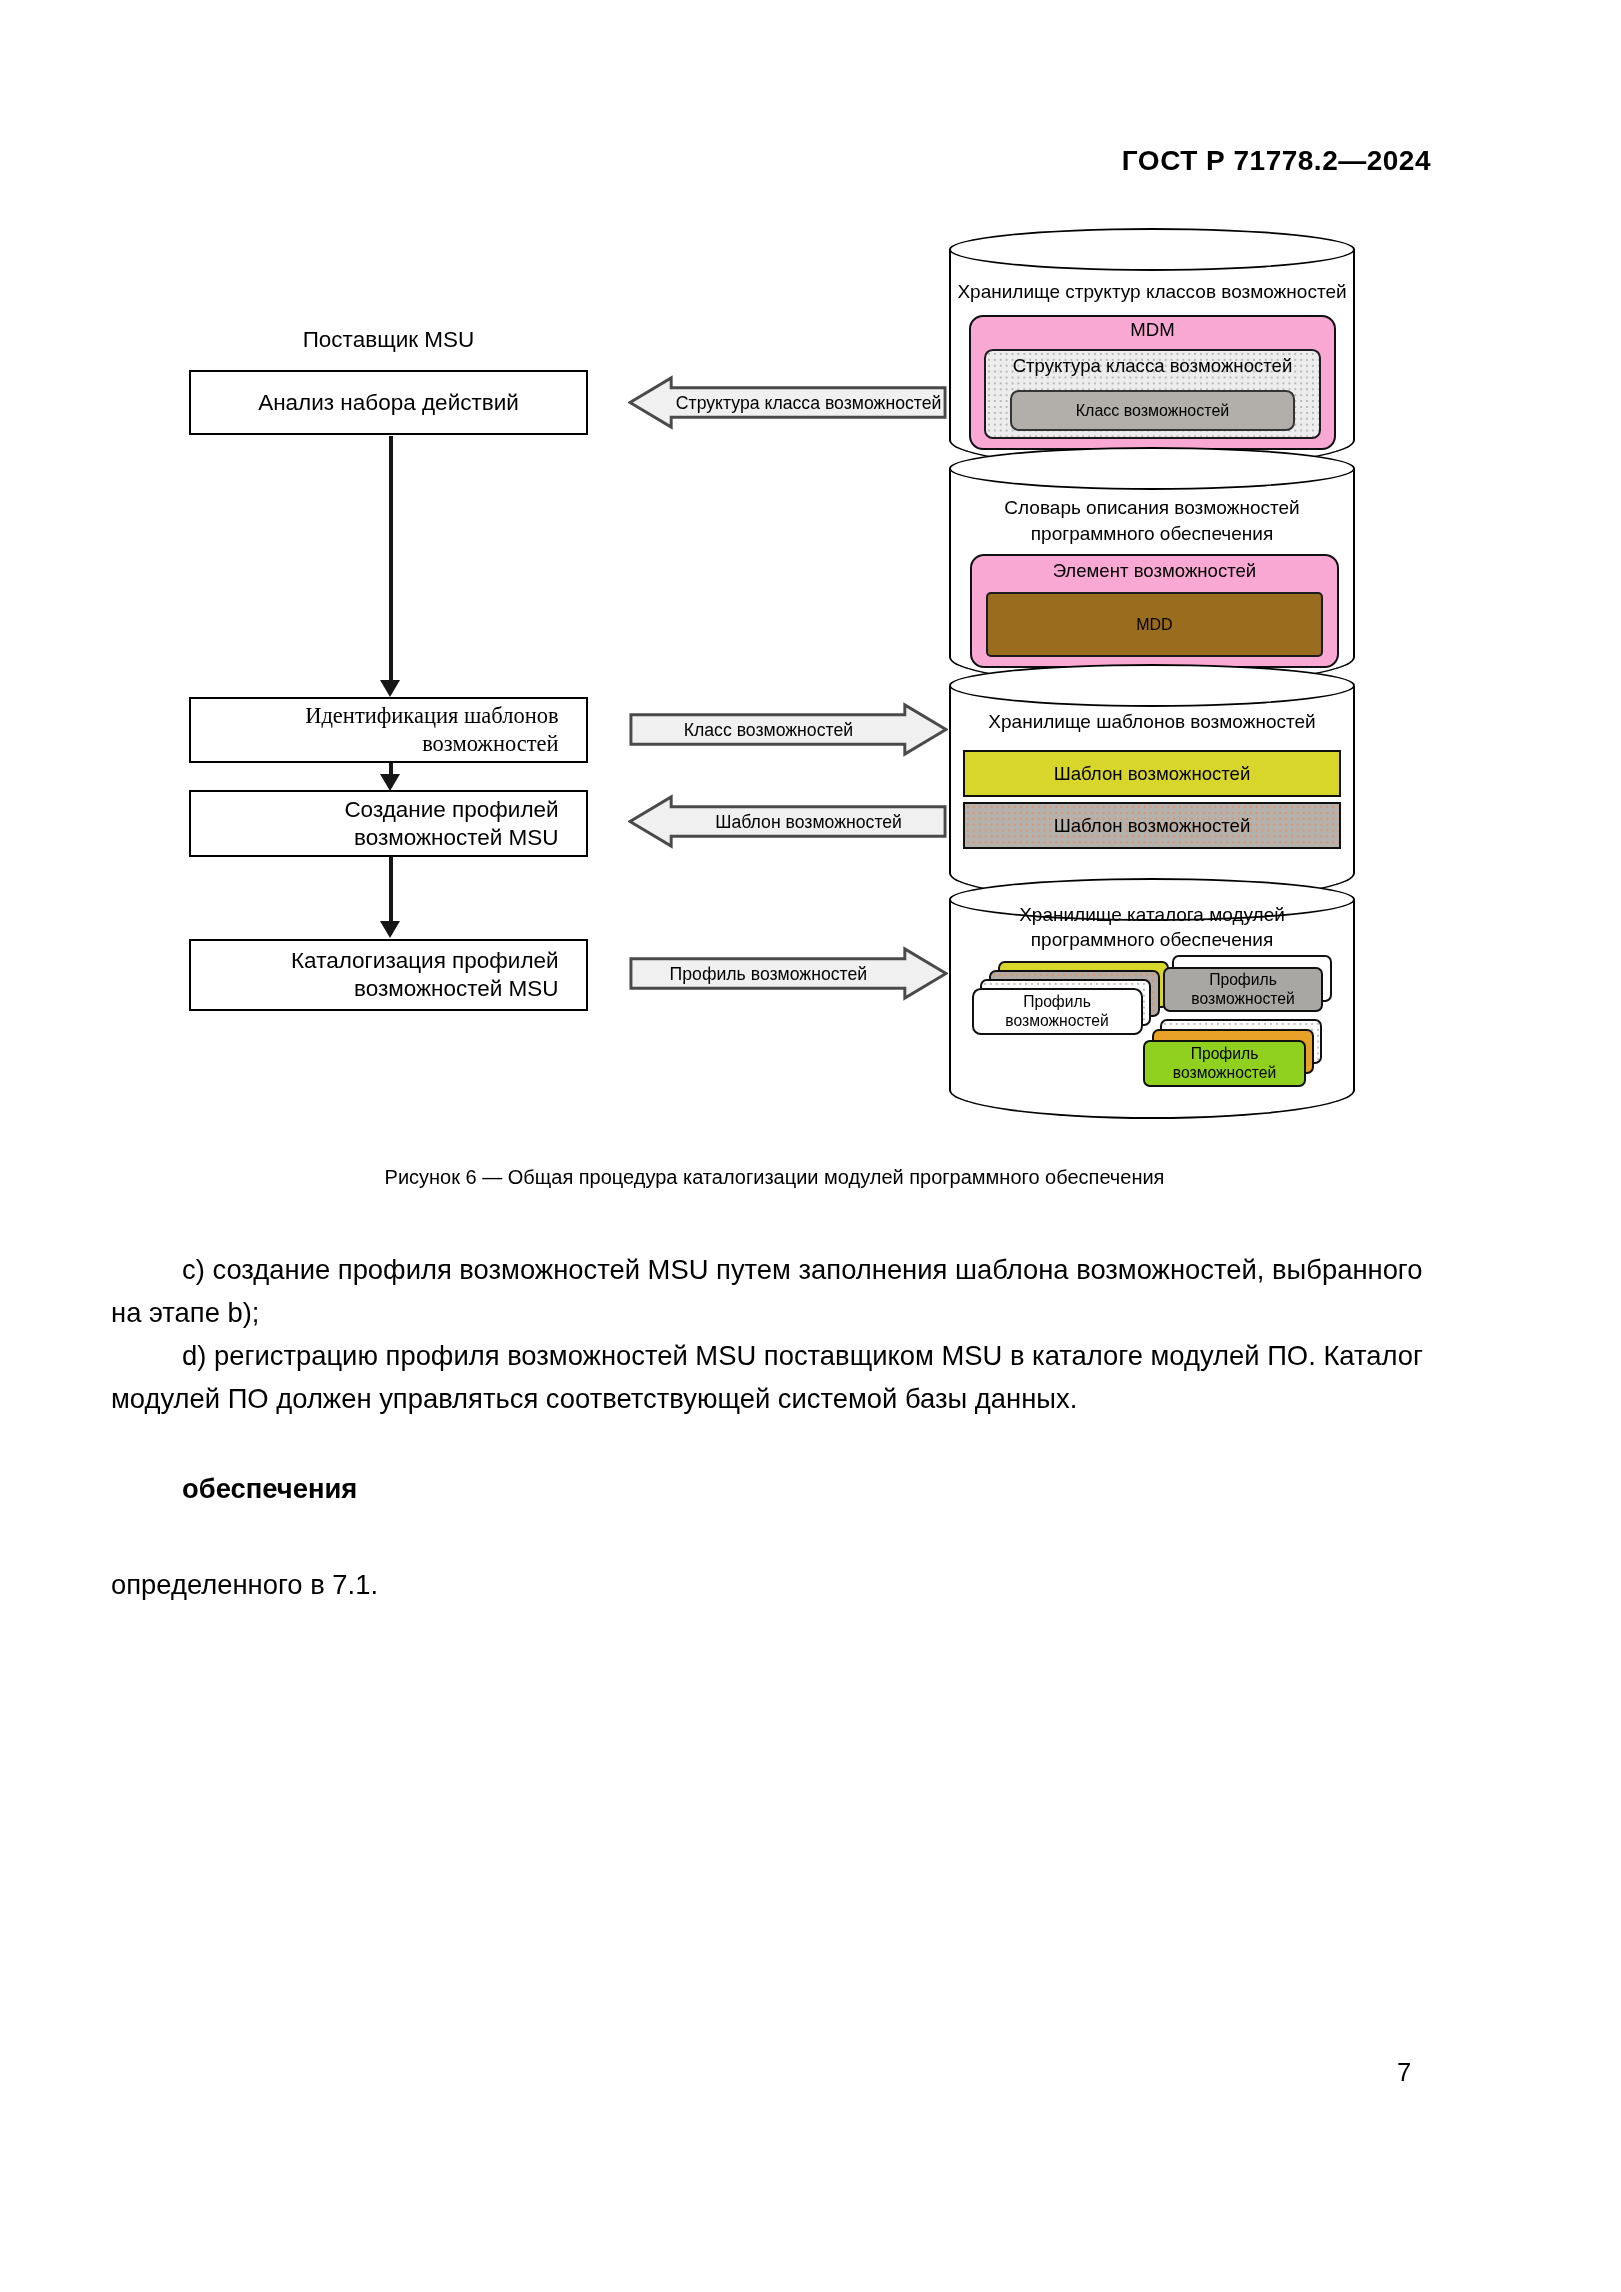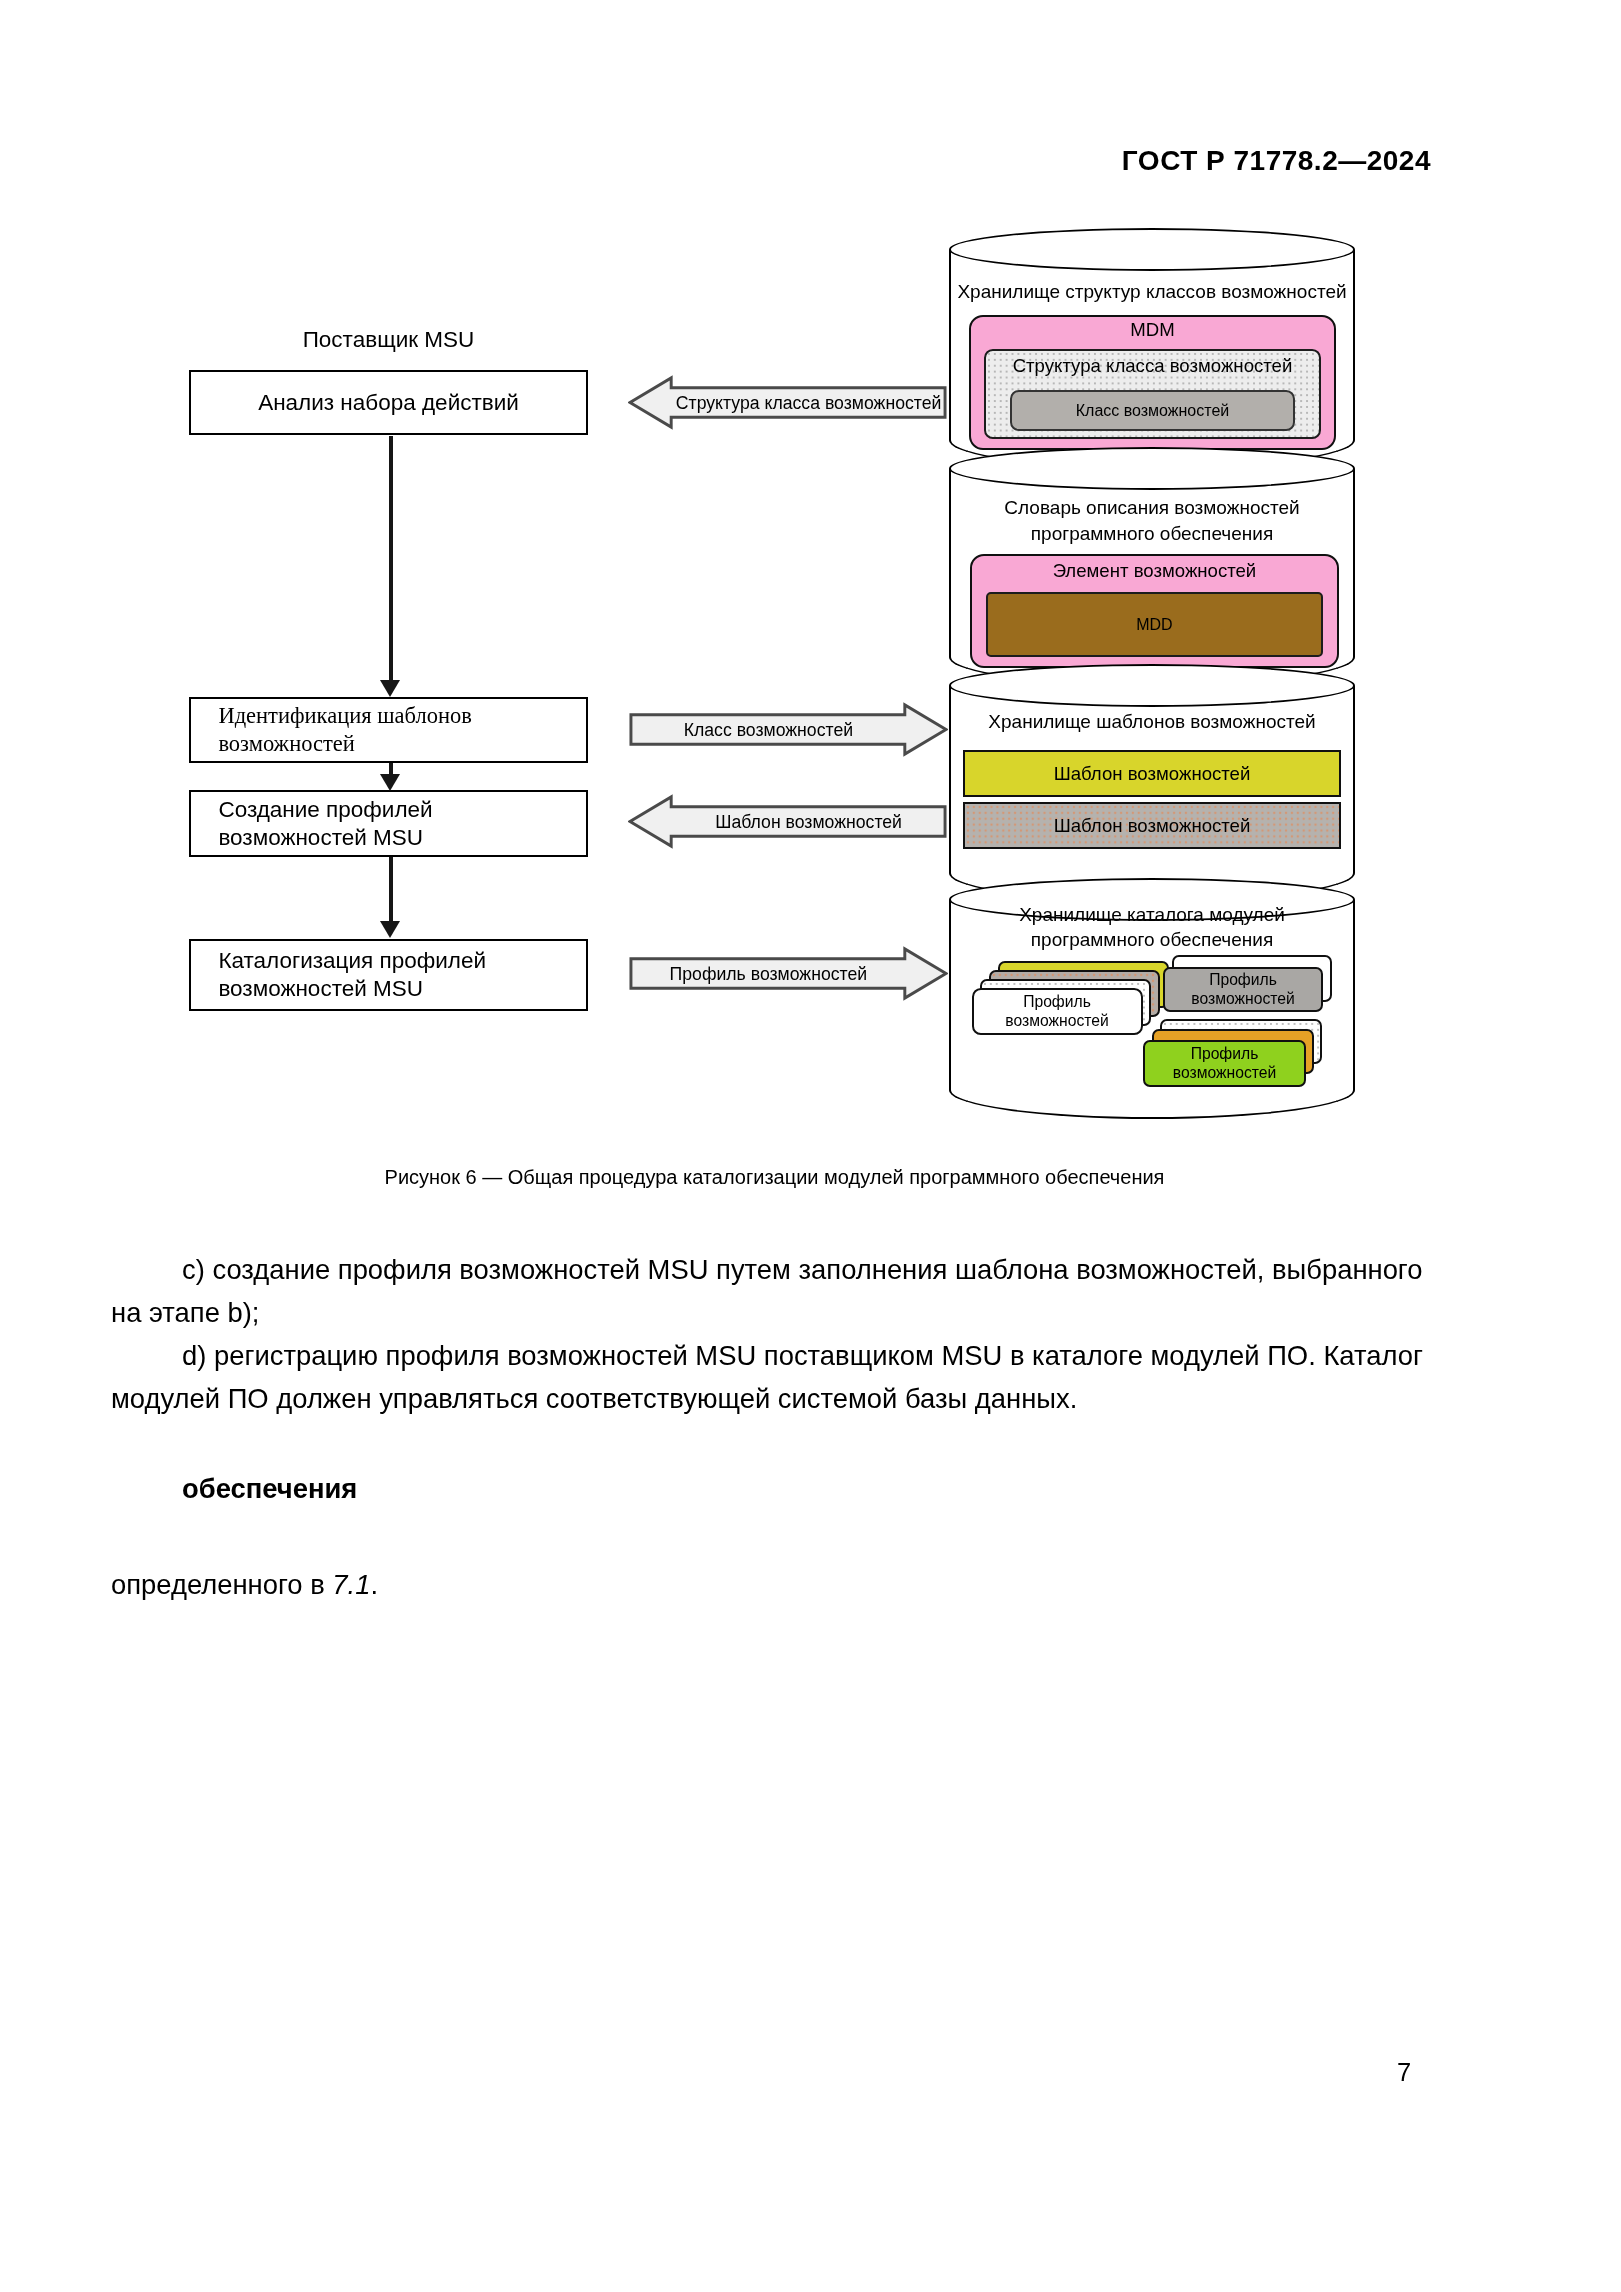--- a/index.html
+++ b/index.html
@@ -9,21 +9,21 @@
     overflow:hidden;
   }
   
   .doc-header{position:absolute; top:145px; left:0; width:1431px; text-align:right;
     font-weight:bold; font-size:28px; letter-spacing:0.5px;}
   .page-number{position:absolute; top:2058px; left:1397px; font-size:25.5px;}
 
   
   .supplier-label{position:absolute; left:189px; top:327px; width:399px; text-align:center; font-size:22.5px;}
   .pbox{position:absolute; left:189px; width:399px; border:2px solid #000; background:#fff;
-    display:flex; align-items:center; justify-content:center; text-align:left;
+    display:flex; align-items:center; justify-content:center; text-align:right;
     font-size:22.5px; line-height:28px; padding:0 27.4px; box-sizing:border-box;}
   .pbox.b1{top:370px; height:65px;}
   .pbox.b2{top:697px; height:66px;font-family:Liberation Serif, serif;}
   .pbox.b3{top:790px; height:67px; border-width:2.9px;}
   .pbox.b4{top:939px; height:72px;}
 
   
   .vline{position:absolute; left:389px; width:3.9px; background:#161616;}
   .vhead{position:absolute; left:380px; width:0; height:0;
     border-left:10.8px solid transparent; border-right:10.8px solid transparent; border-top:17.6px solid #161616;}
@@ -54,21 +54,21 @@
   .tmpl{position:absolute; left:13.7px; right:13.7px; height:47px; border:2.9px solid #101010;
     box-sizing:border-box; font-size:18.6px;}
   .card{position:absolute; border:2.5px solid #101010; border-radius:6.9px; box-sizing:border-box;
     font-size:15.7px; line-height:18.6px; text-align:center;}
 
   
   .fig-caption{position:absolute; left:108px; top:1166px; width:1333px; text-align:center; font-size:20px;}
   .tline{position:absolute; left:111px; width:1411px; font-size:27.4px; line-height:33px; white-space:nowrap;}
   .indent{padding-left:71px;}
   .bold{font-weight:bold;}
-  .ital{font-style:italic;}
+  .ital{}
 </style>
 </head>
 <body>
 
 <div class="page">
 
   <div class="doc-header">ГОСТ Р 71778.2—2024</div>
 
   <div>
 

